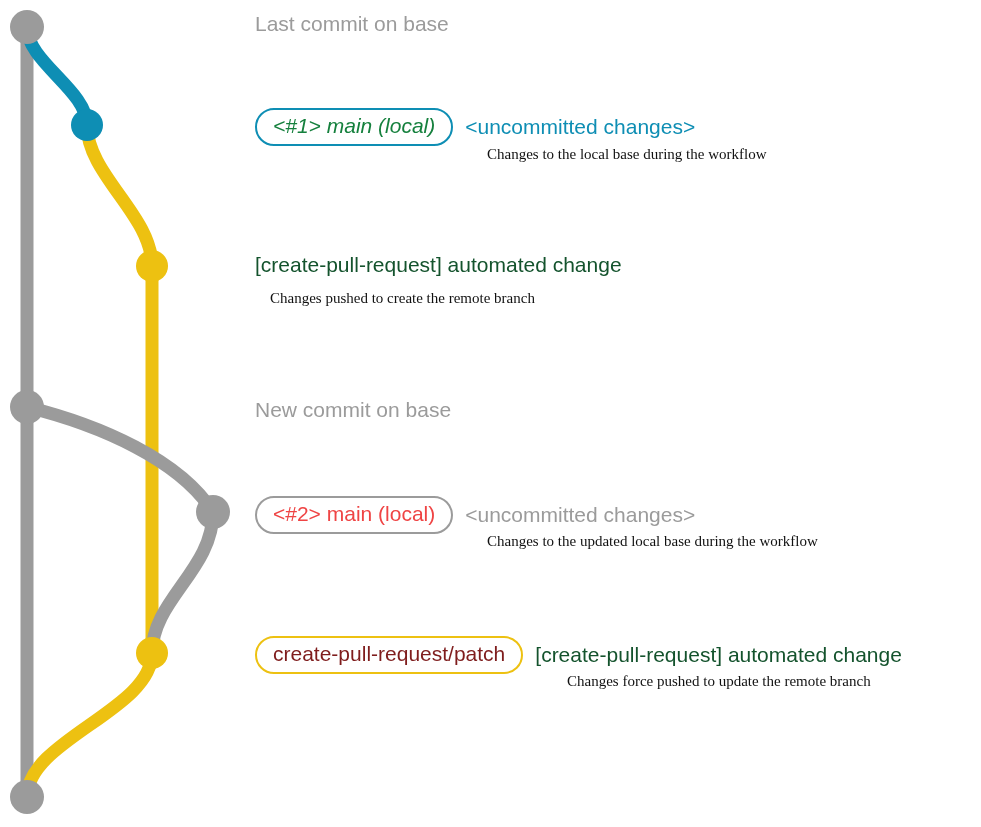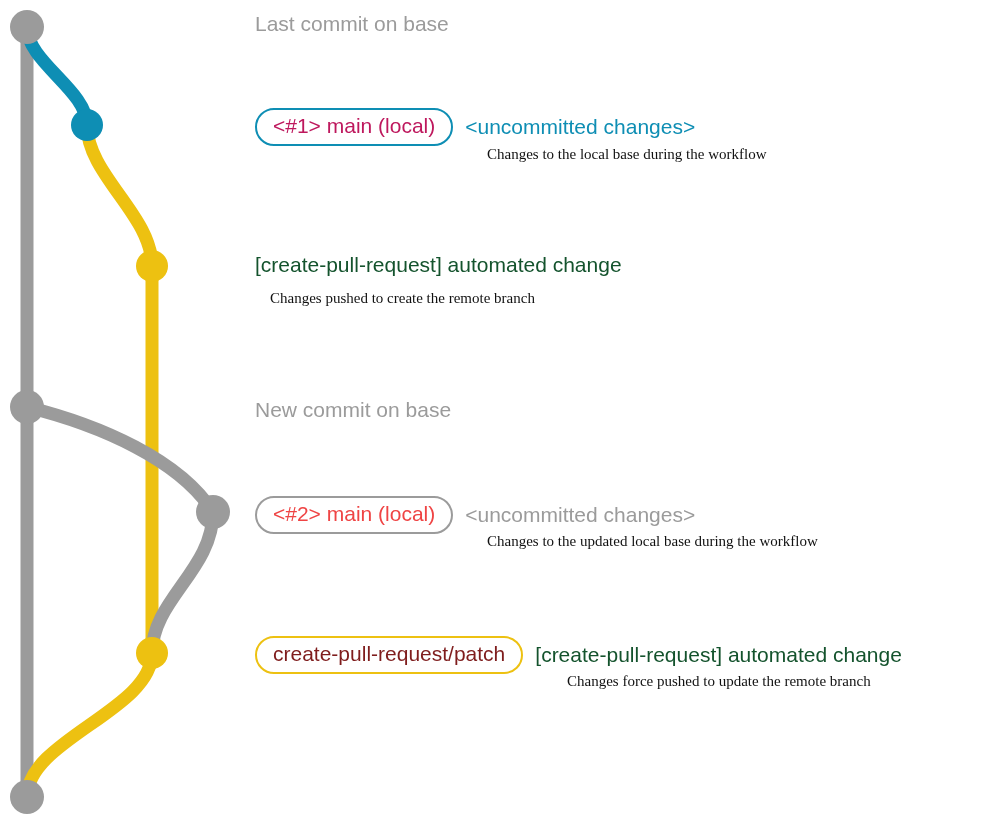--- a/index.html
+++ b/index.html
@@ -42,21 +42,21 @@
   .badge {
     display: inline-block;
     border: 2px solid;
     border-radius: 22px;
     padding: 5px 16px 7px 16px;
     font-size: 21px;
     line-height: 1.05;
     white-space: nowrap;
     font-family: "Liberation Sans", sans-serif;
   }
-  .badge.blue  { border-color: #0E8EB4; color: #be185d; }
+  .badge.blue  { border-color: #0E8EB4; color: #15803d; font-style: italic; }
   .badge.gray  { border-color: #9B9B9B; color: #ef4444; }
   .badge.amber { border-color: #EDC111; color: #7f1d1d; }
   .subject {
     font-size: 21px;
     white-space: nowrap;
     font-family: "Liberation Sans", sans-serif;
   }
   .subject.blue  { color: #0E8EB4; }
   .subject.gray  { color: #9B9B9B; }
   .subject.amber { color: #14532d; }

